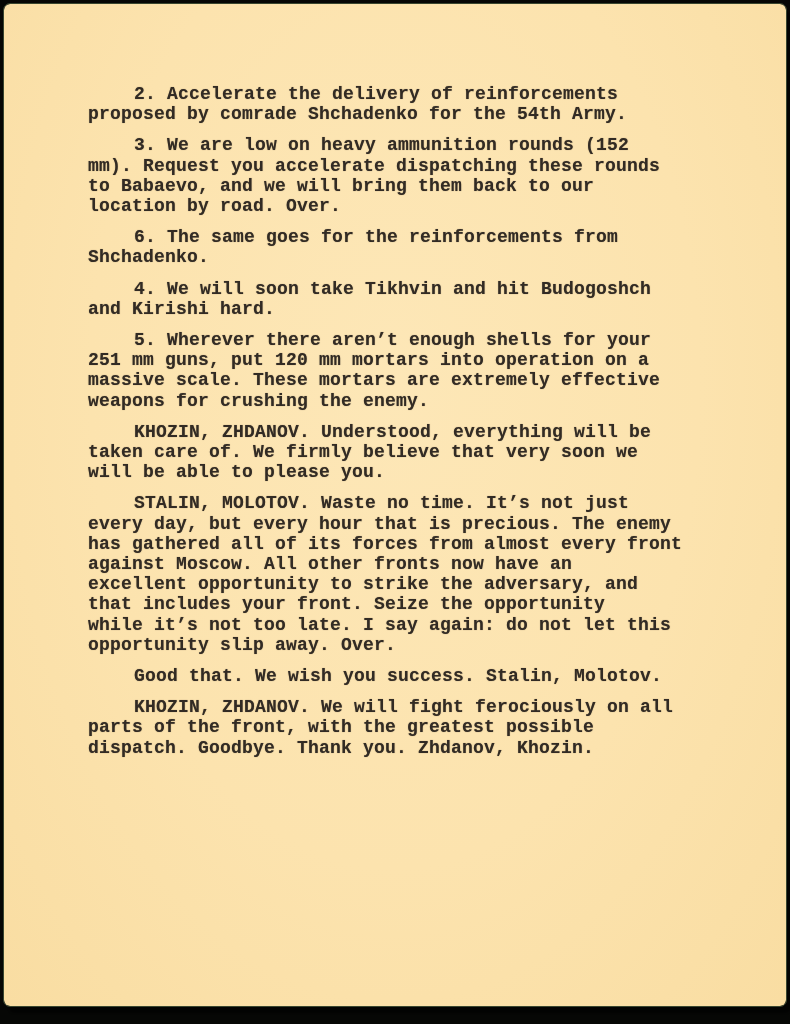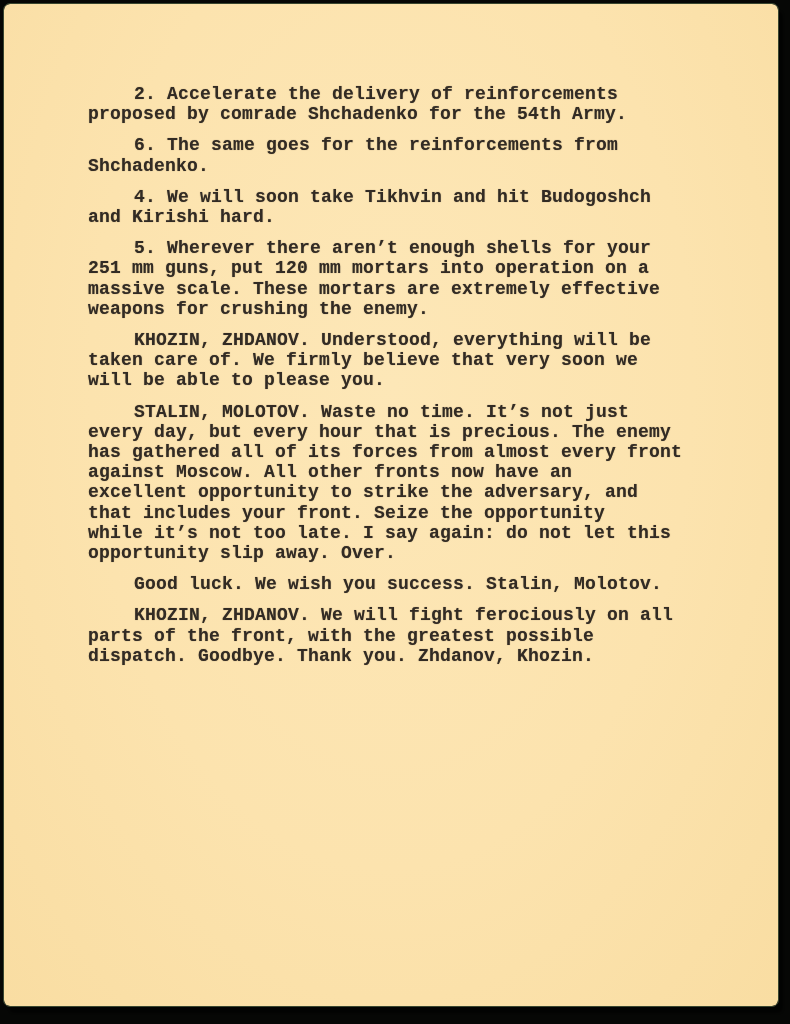--- a/index.html
+++ b/index.html
@@ -17,20 +17,21 @@
   .paper {
     position: absolute;
     left: 4px;
     top: 4px;
     width: 774px;
     height: 1002px;
     border-radius: 6px;
     outline: 1px solid #39462f;
     background: radial-gradient(ellipse at 50% 38%, #fde7b7 0%, #fce3ae 55%, #f9dda2 100%);
     box-shadow: 5px 7px 2px rgba(0,0,0,0.55);
+    padding-left: 8px;
   }
   .text-block {
     position: absolute;
     left: 84px;
     top: 80px;
     width: 645px;
     color: #322b24;
     font-weight: bold;
     font-size: 18px;
     line-height: 20.2px;
@@ -43,37 +44,41 @@
     letter-spacing: 0.2px;
   }
 </style>
 </head>
 <body>
 
 <div class="paper">
   <div class="text-block">
       <p class="para">2. Accelerate the delivery of reinforcements
 proposed by comrade Shchadenko for the 54th Army.</p>
+      <p class="para">3. We are low on heavy ammunition rounds (152
+mm). Request you accelerate dispatching these rounds
+to Babaevo, and we will bring them back to our
+location by road. Over.</p>
       <p class="para">6. The same goes for the reinforcements from
 Shchadenko.</p>
       <p class="para">4. We will soon take Tikhvin and hit Budogoshch
 and Kirishi hard.</p>
       <p class="para">5. Wherever there aren’t enough shells for your
 251 mm guns, put 120 mm mortars into operation on a
 massive scale. These mortars are extremely effective
 weapons for crushing the enemy.</p>
       <p class="para">KHOZIN, ZHDANOV. Understood, everything will be
 taken care of. We firmly believe that very soon we
 will be able to please you.</p>
       <p class="para">STALIN, MOLOTOV. Waste no time. It’s not just
 every day, but every hour that is precious. The enemy
 has gathered all of its forces from almost every front
 against Moscow. All other fronts now have an
 excellent opportunity to strike the adversary, and
 that includes your front. Seize the opportunity
 while it’s not too late. I say again: do not let this
 opportunity slip away. Over.</p>
-      <p class="para">Good luck. We wish you success. Stalin, Molotov.</p>
+      <p class="para">Good that. We wish you success. Stalin, Molotov.</p>
       <p class="para">KHOZIN, ZHDANOV. We will fight ferociously on all
 parts of the front, with the greatest possible
 dispatch. Goodbye. Thank you. Zhdanov, Khozin.</p>
     </div>
 </div>
 
 </body></html>

